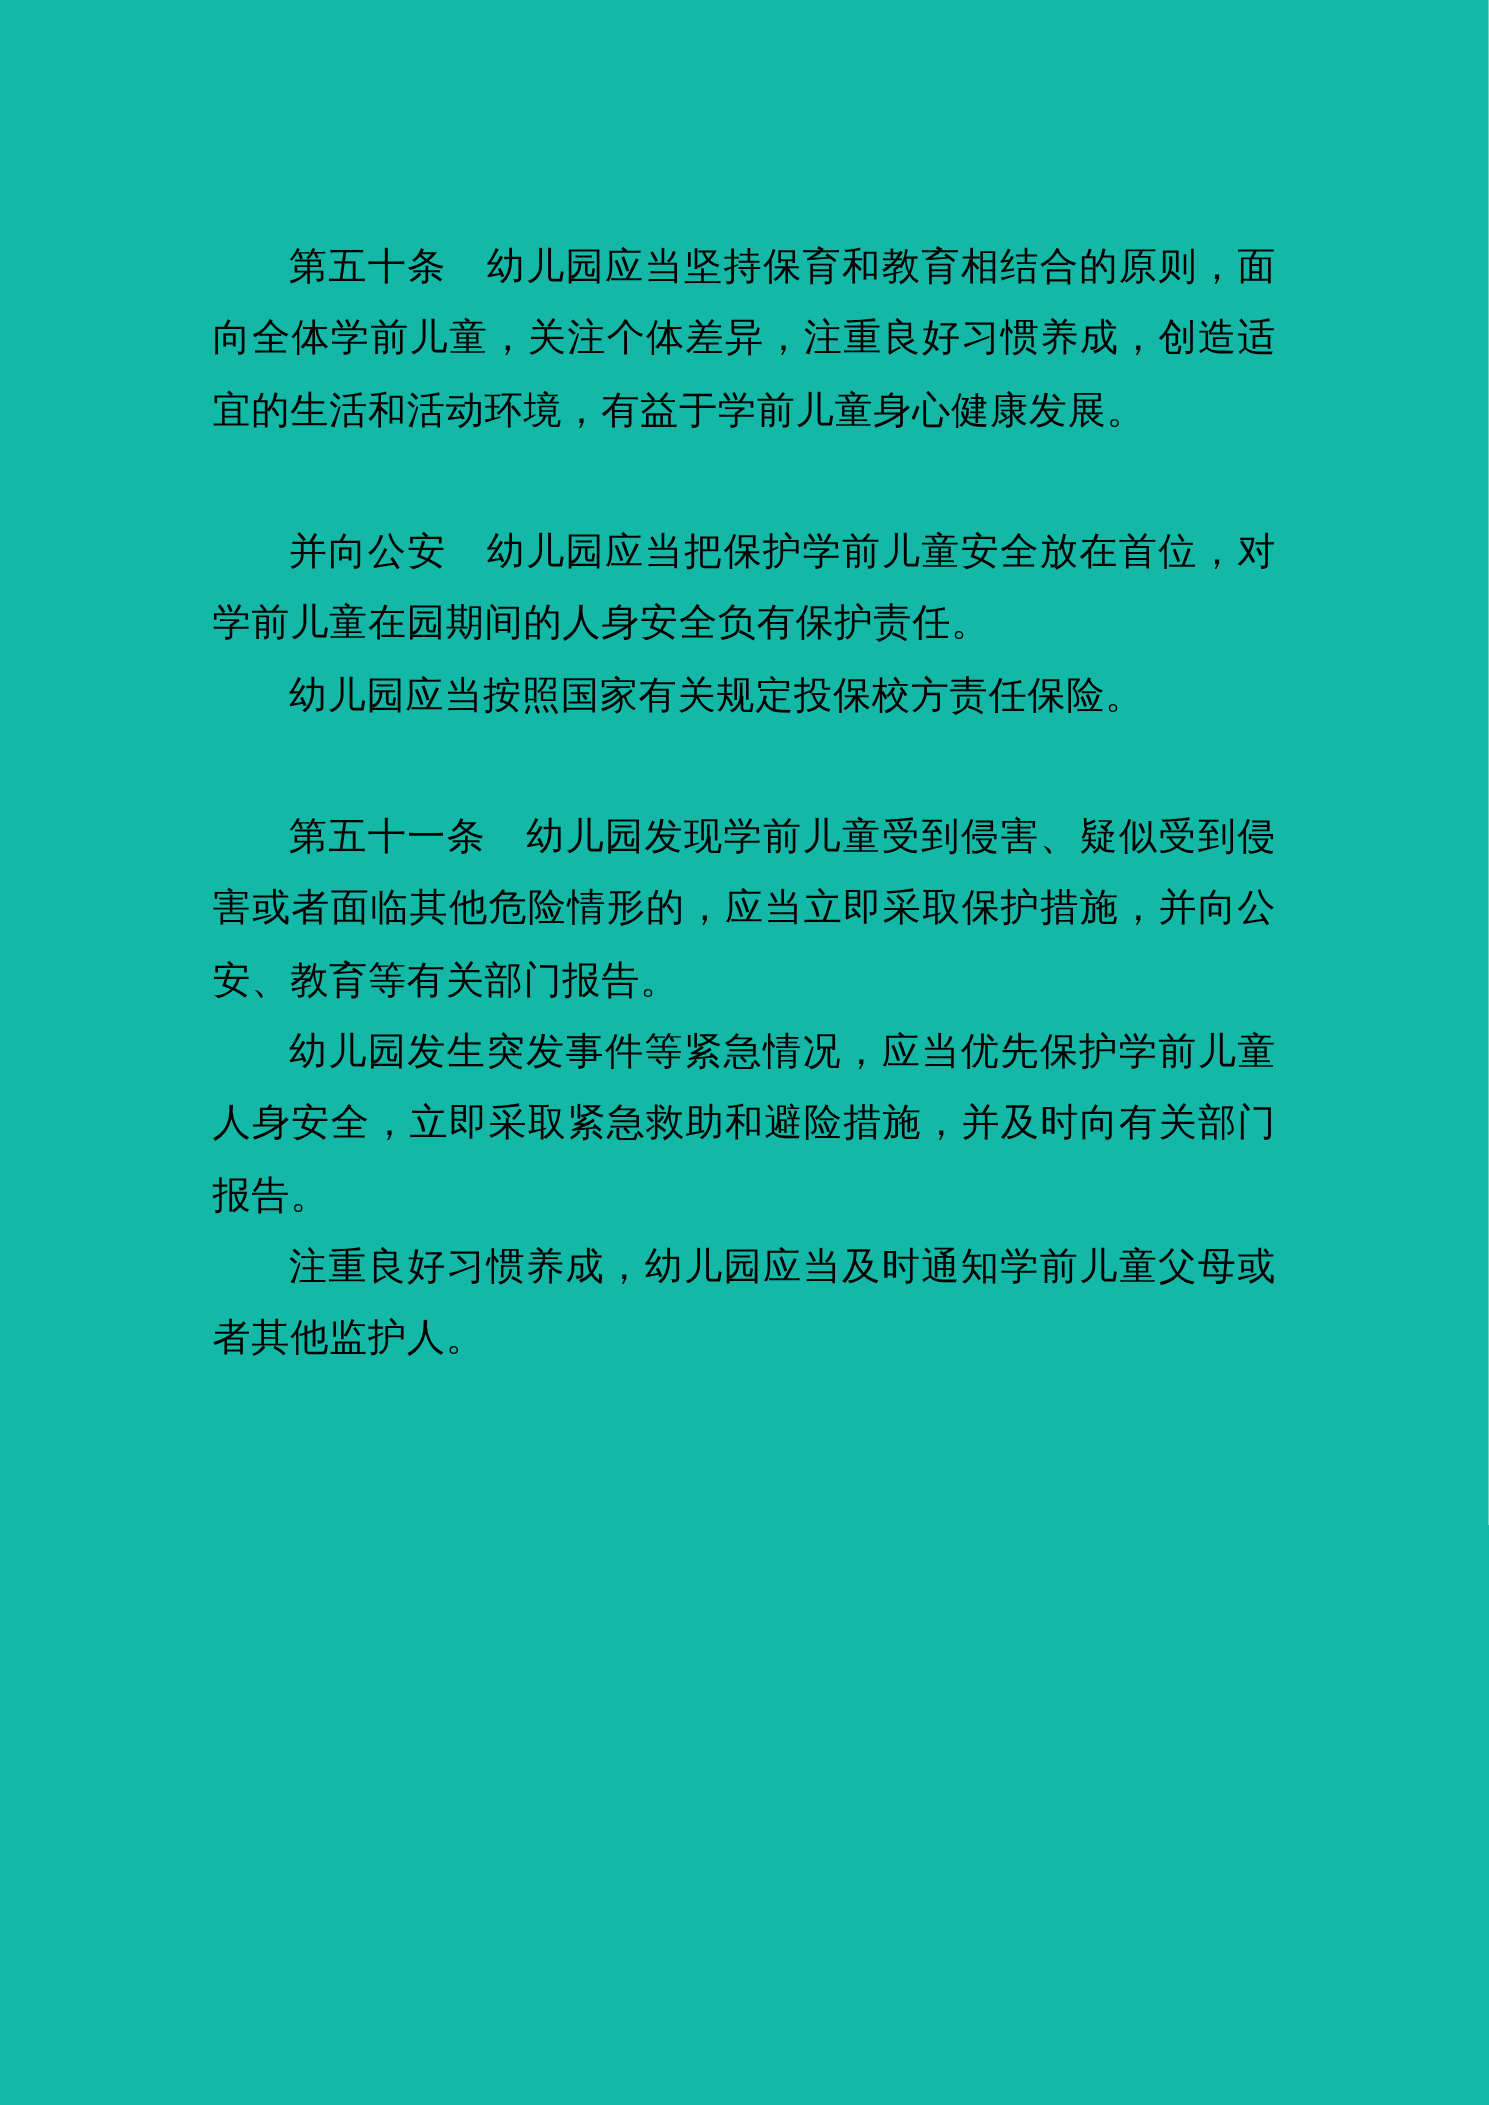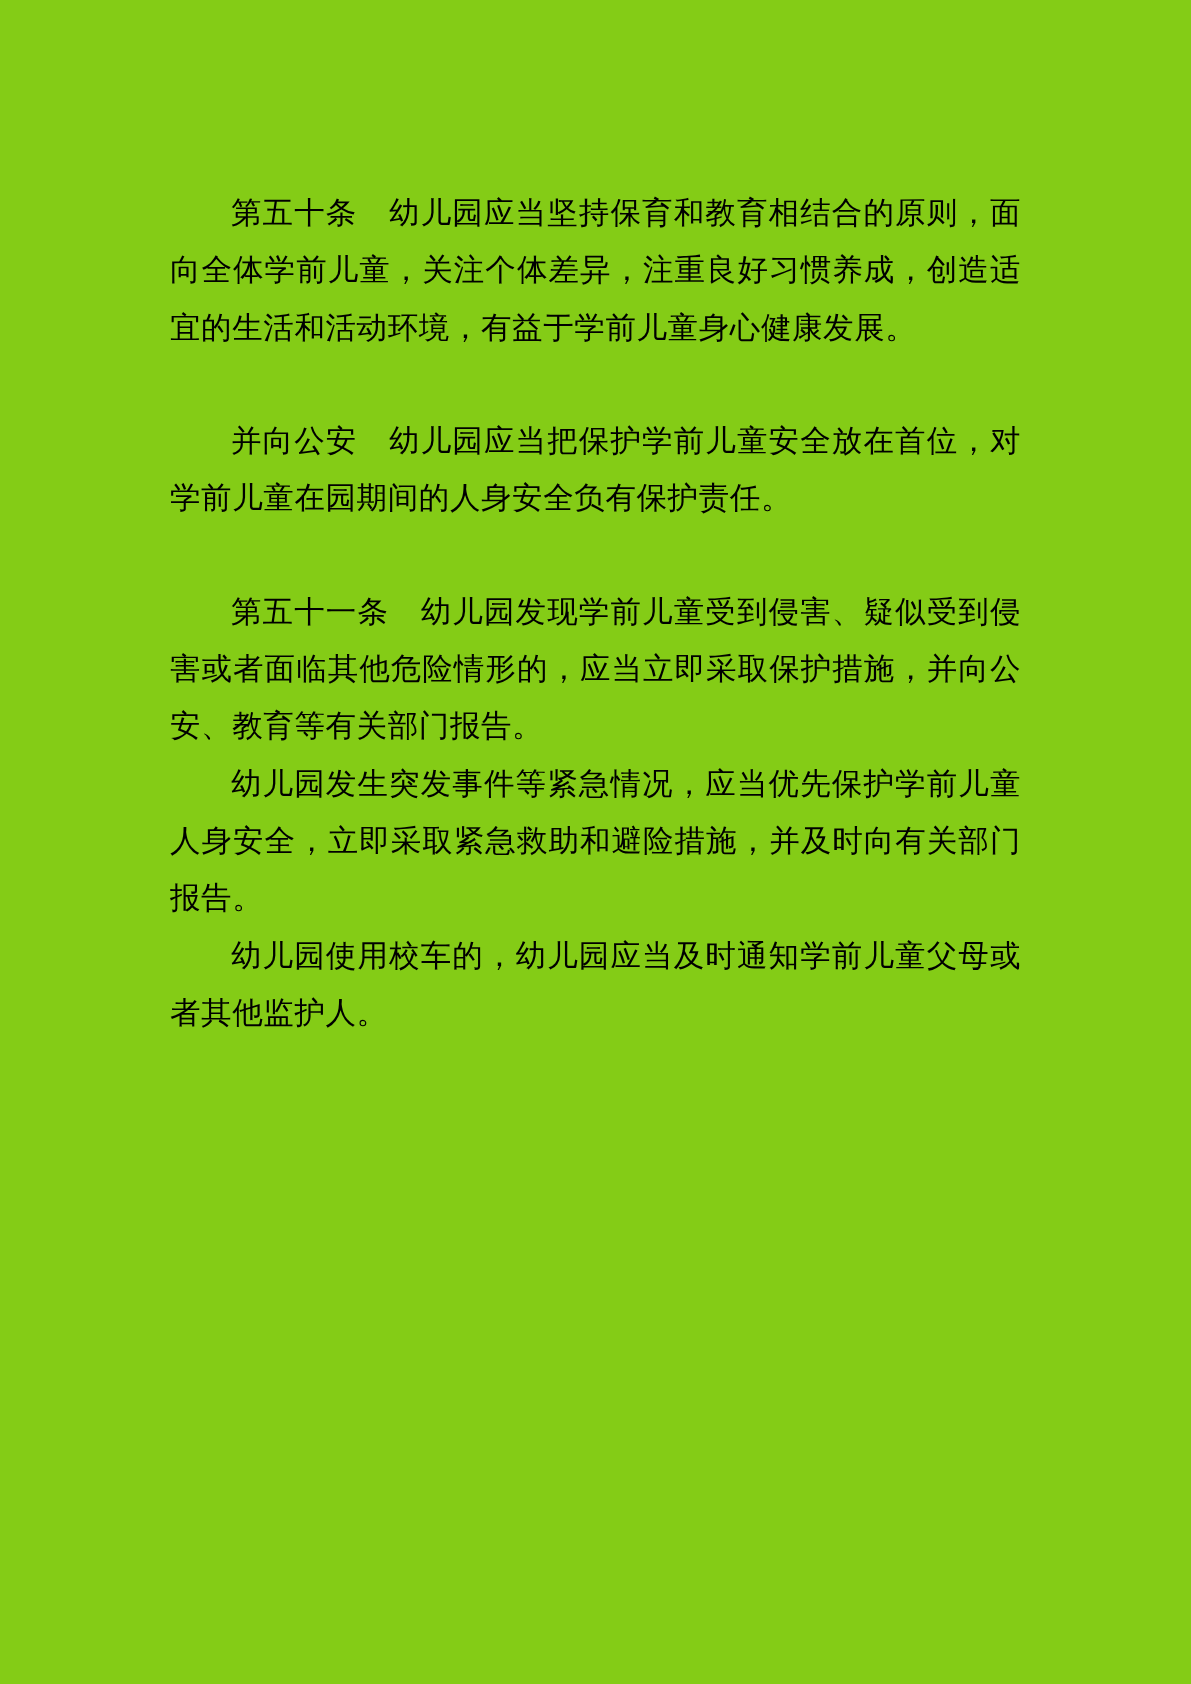--- a/index.html
+++ b/index.html
@@ -4,24 +4,24 @@
 <style>
   html, body {
     margin: 0;
     padding: 0;
     background: #ffffff;
   }
   .page {
     position: relative;
     width: 1191px;
     height: 1684px;
-    background: #84cc16;
+    background: #14b8a6;
     box-sizing: border-box;
     padding: 185px 170px 26px 170px;
-    font-family: Liberation Serif, serif;
+    font-family: Liberation Sans, sans-serif;
     color: #000000;
     overflow: hidden;
   }
   .doc-body {
     width: 100%;
   }
   .para {
     font-size: 30.5px;
     line-height: 1.88;
     text-align: justify;
@@ -42,24 +42,25 @@
 <body>
 
 <div class="page">
   <div class="doc-body">
 
     <p class="para">第五十条　幼儿园应当坚持保育和教育相结合的原则，面向全体学前儿童，关注个体差异，注重良好习惯养成，创造适宜的生活和活动环境，有益于学前儿童身心健康发展。</p>
 
     <div class="spacer-block"></div>
 
     <p class="para">并向公安　幼儿园应当把保护学前儿童安全放在首位，对学前儿童在园期间的人身安全负有保护责任。</p>
+    <p class="para tight">幼儿园应当按照国家有关规定投保校方责任保险。</p>
 
     <div class="spacer-block"></div>
 
     <p class="para">第五十一条　幼儿园发现学前儿童受到侵害、疑似受到侵害或者面临其他危险情形的，应当立即采取保护措施，并向公安、教育等有关部门报告。</p>
     <p class="para tight">幼儿园发生突发事件等紧急情况，应当优先保护学前儿童人身安全，立即采取紧急救助和避险措施，并及时向有关部门报告。</p>
-    <p class="para tight">幼儿园使用校车的，幼儿园应当及时通知学前儿童父母或者其他监护人。</p>
+    <p class="para tight">注重良好习惯养成，幼儿园应当及时通知学前儿童父母或者其他监护人。</p>
 
     <div class="spacer-block"></div>
 
 
   </div>
 </div>
 
 </body></html>

